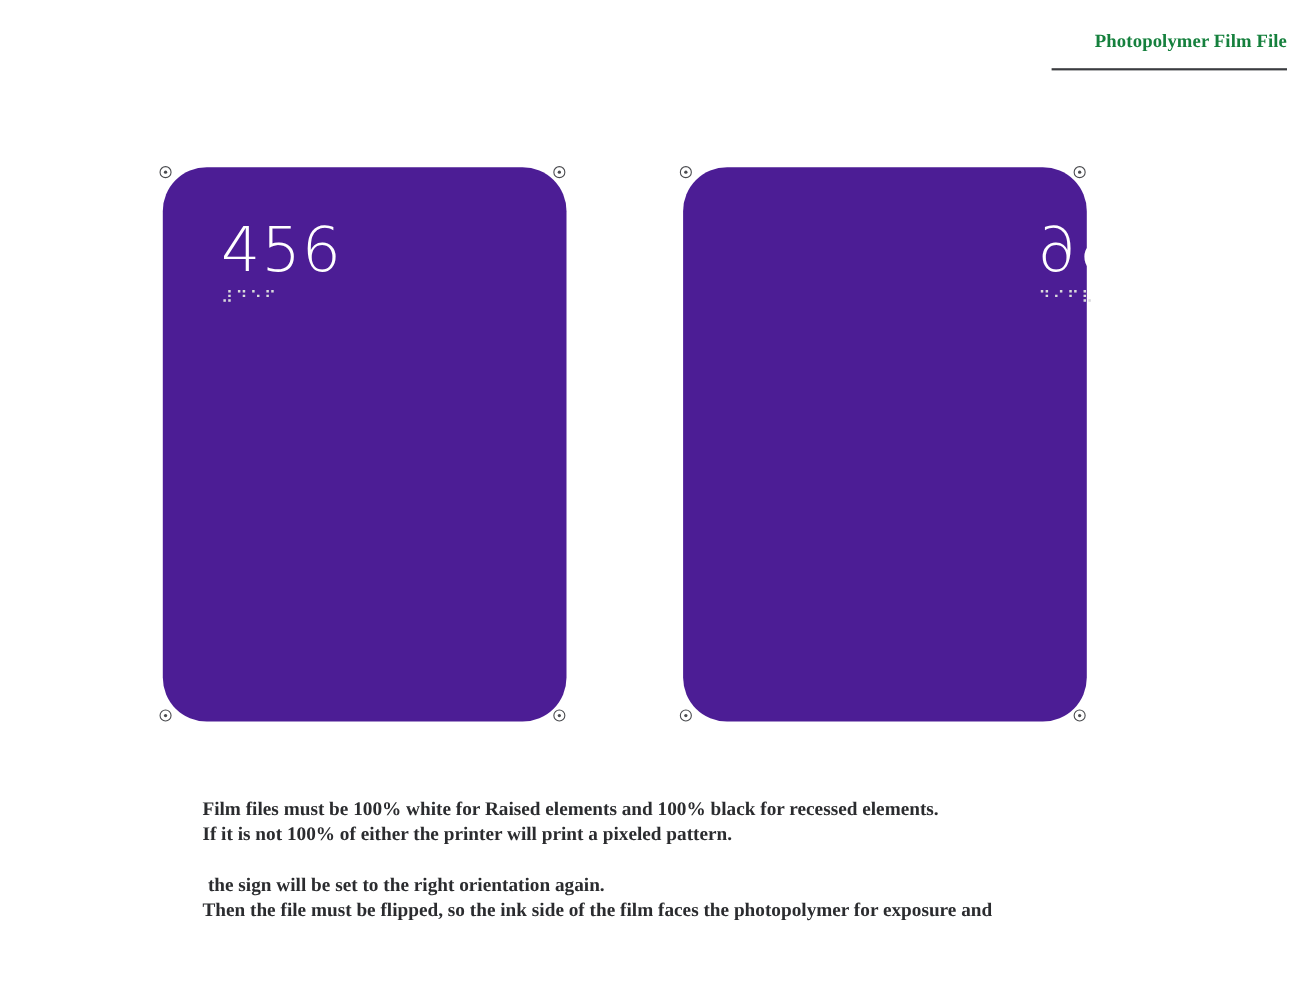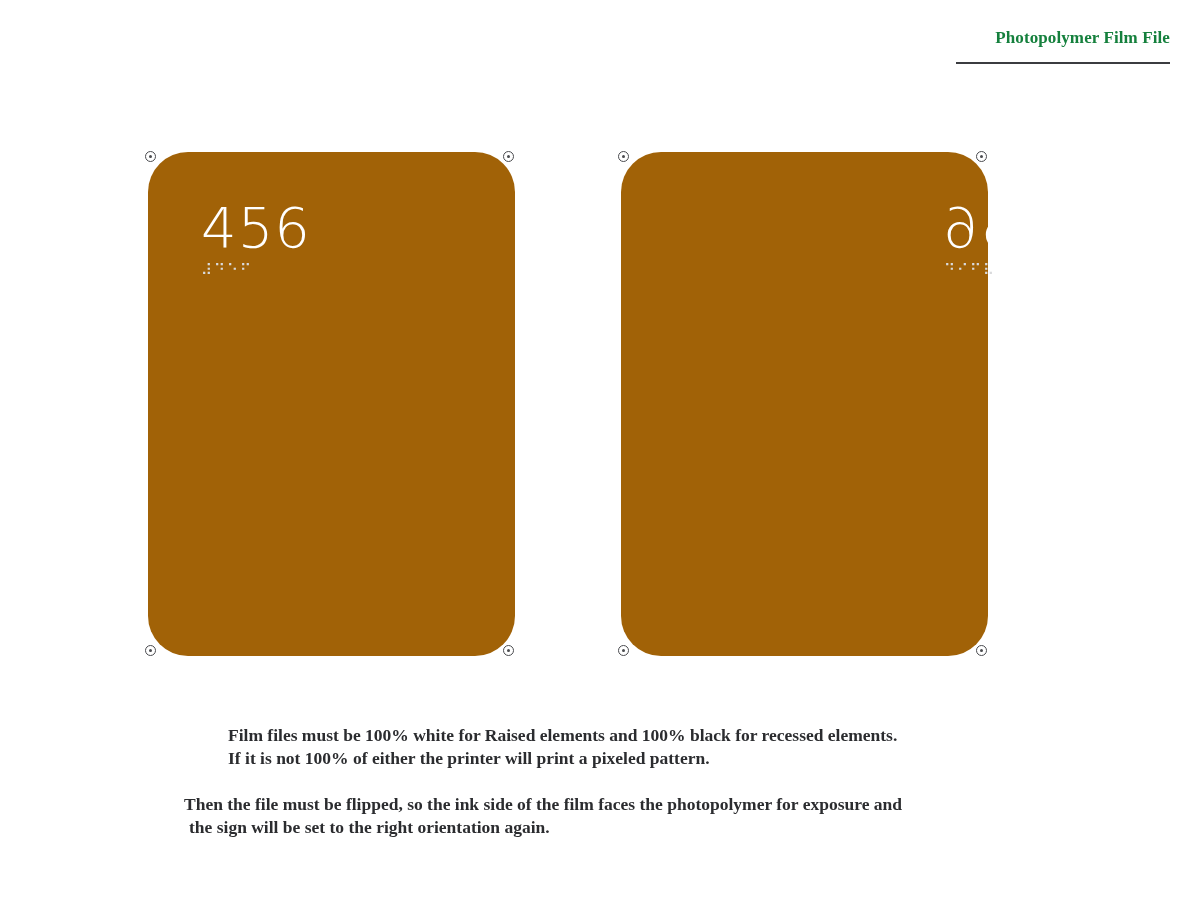--- a/index.html
+++ b/index.html
@@ -37,21 +37,21 @@
     height: 2px;
     background: #3b3c40;
   }
 
   
   .plate-group {
     position: absolute;
   }
   .plate {
     position: absolute;
-    background: #a16207;
+    background: #4c1d95;
     border-radius: 40px;
   }
   #plate-front-group { left: 140px; top: 146px; width: 382px; height: 516px; }
   #plate-back-group  { left: 613px; top: 146px; width: 382px; height: 516px; }
 
   #plate-front { left: 8px; top: 6px; width: 367px; height: 504px; }
   #plate-back  { left: 8px; top: 6px; width: 367px; height: 504px; }
 
   
   .reg-mark {
@@ -106,21 +106,21 @@
   
   .note-block {
     position: absolute;
     font-family: "Liberation Serif", serif;
     font-weight: bold;
     font-size: 17.5px;
     line-height: 23px;
     color: #2b2c2f;
     white-space: nowrap;
   }
-  #note-block-1 { left: 184px; top: 724px; margin-left: 44px; }
+  #note-block-1 { left: 184px; top: 724px; }
   #note-block-2 { left: 184px; top: 793px; }
   .note-line { display: block; }
   .note-line.indent { padding-left: 5px; }
 </style>
 </head>
 <body>
 
 <div id="header-title">Photopolymer Film File</div>
 <div id="header-rule"></div>
 
@@ -144,15 +144,15 @@
   <div class="reg-mark reg-tr"></div>
   <div class="reg-mark reg-bl"></div>
   <div class="reg-mark reg-br"></div>
 </div>
 
 <div class="note-block" id="note-block-1">
   <span class="note-line">Film files must be 100% white for Raised elements and 100% black for recessed elements.</span>
   <span class="note-line">If it is not 100% of either the printer will print a pixeled pattern.</span>
 </div>
 <div class="note-block" id="note-block-2">
+  <span class="note-line indent">the sign will be set to the right orientation again.</span>
   <span class="note-line">Then the file must be flipped, so the ink side of the film faces the photopolymer for exposure and</span>
-  <span class="note-line indent">the sign will be set to the right orientation again.</span>
 </div>
 
 </body></html>

